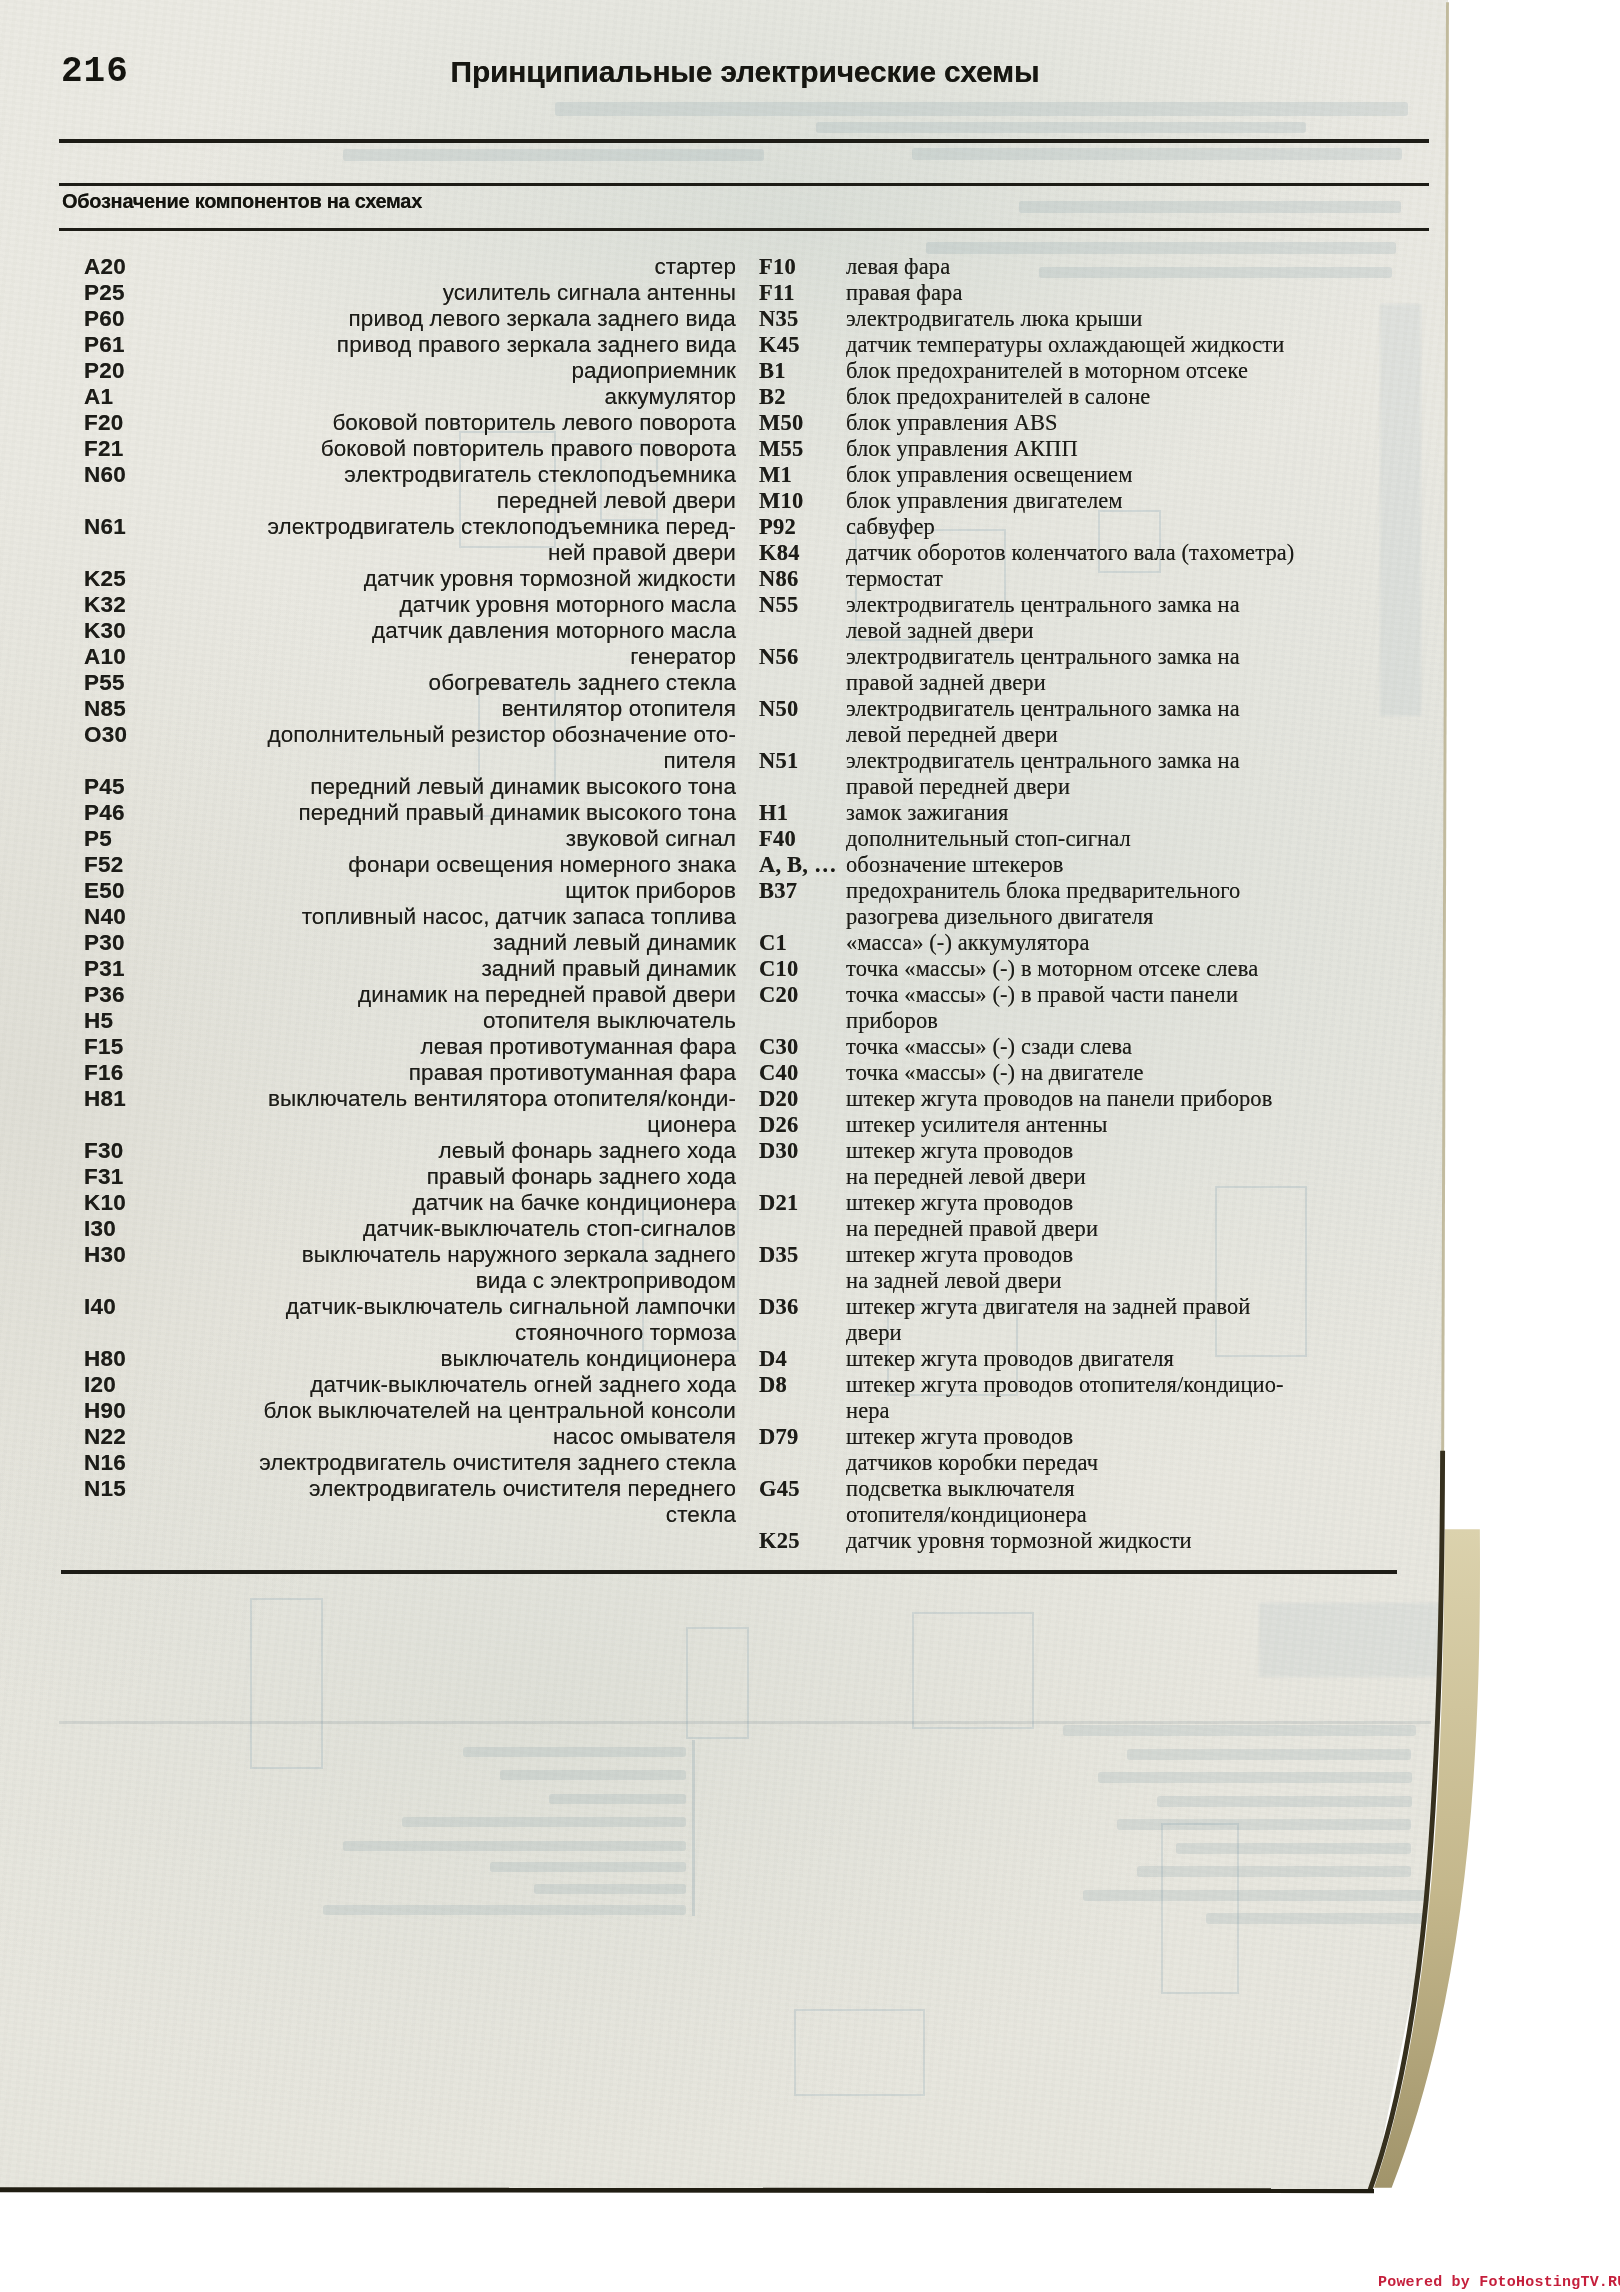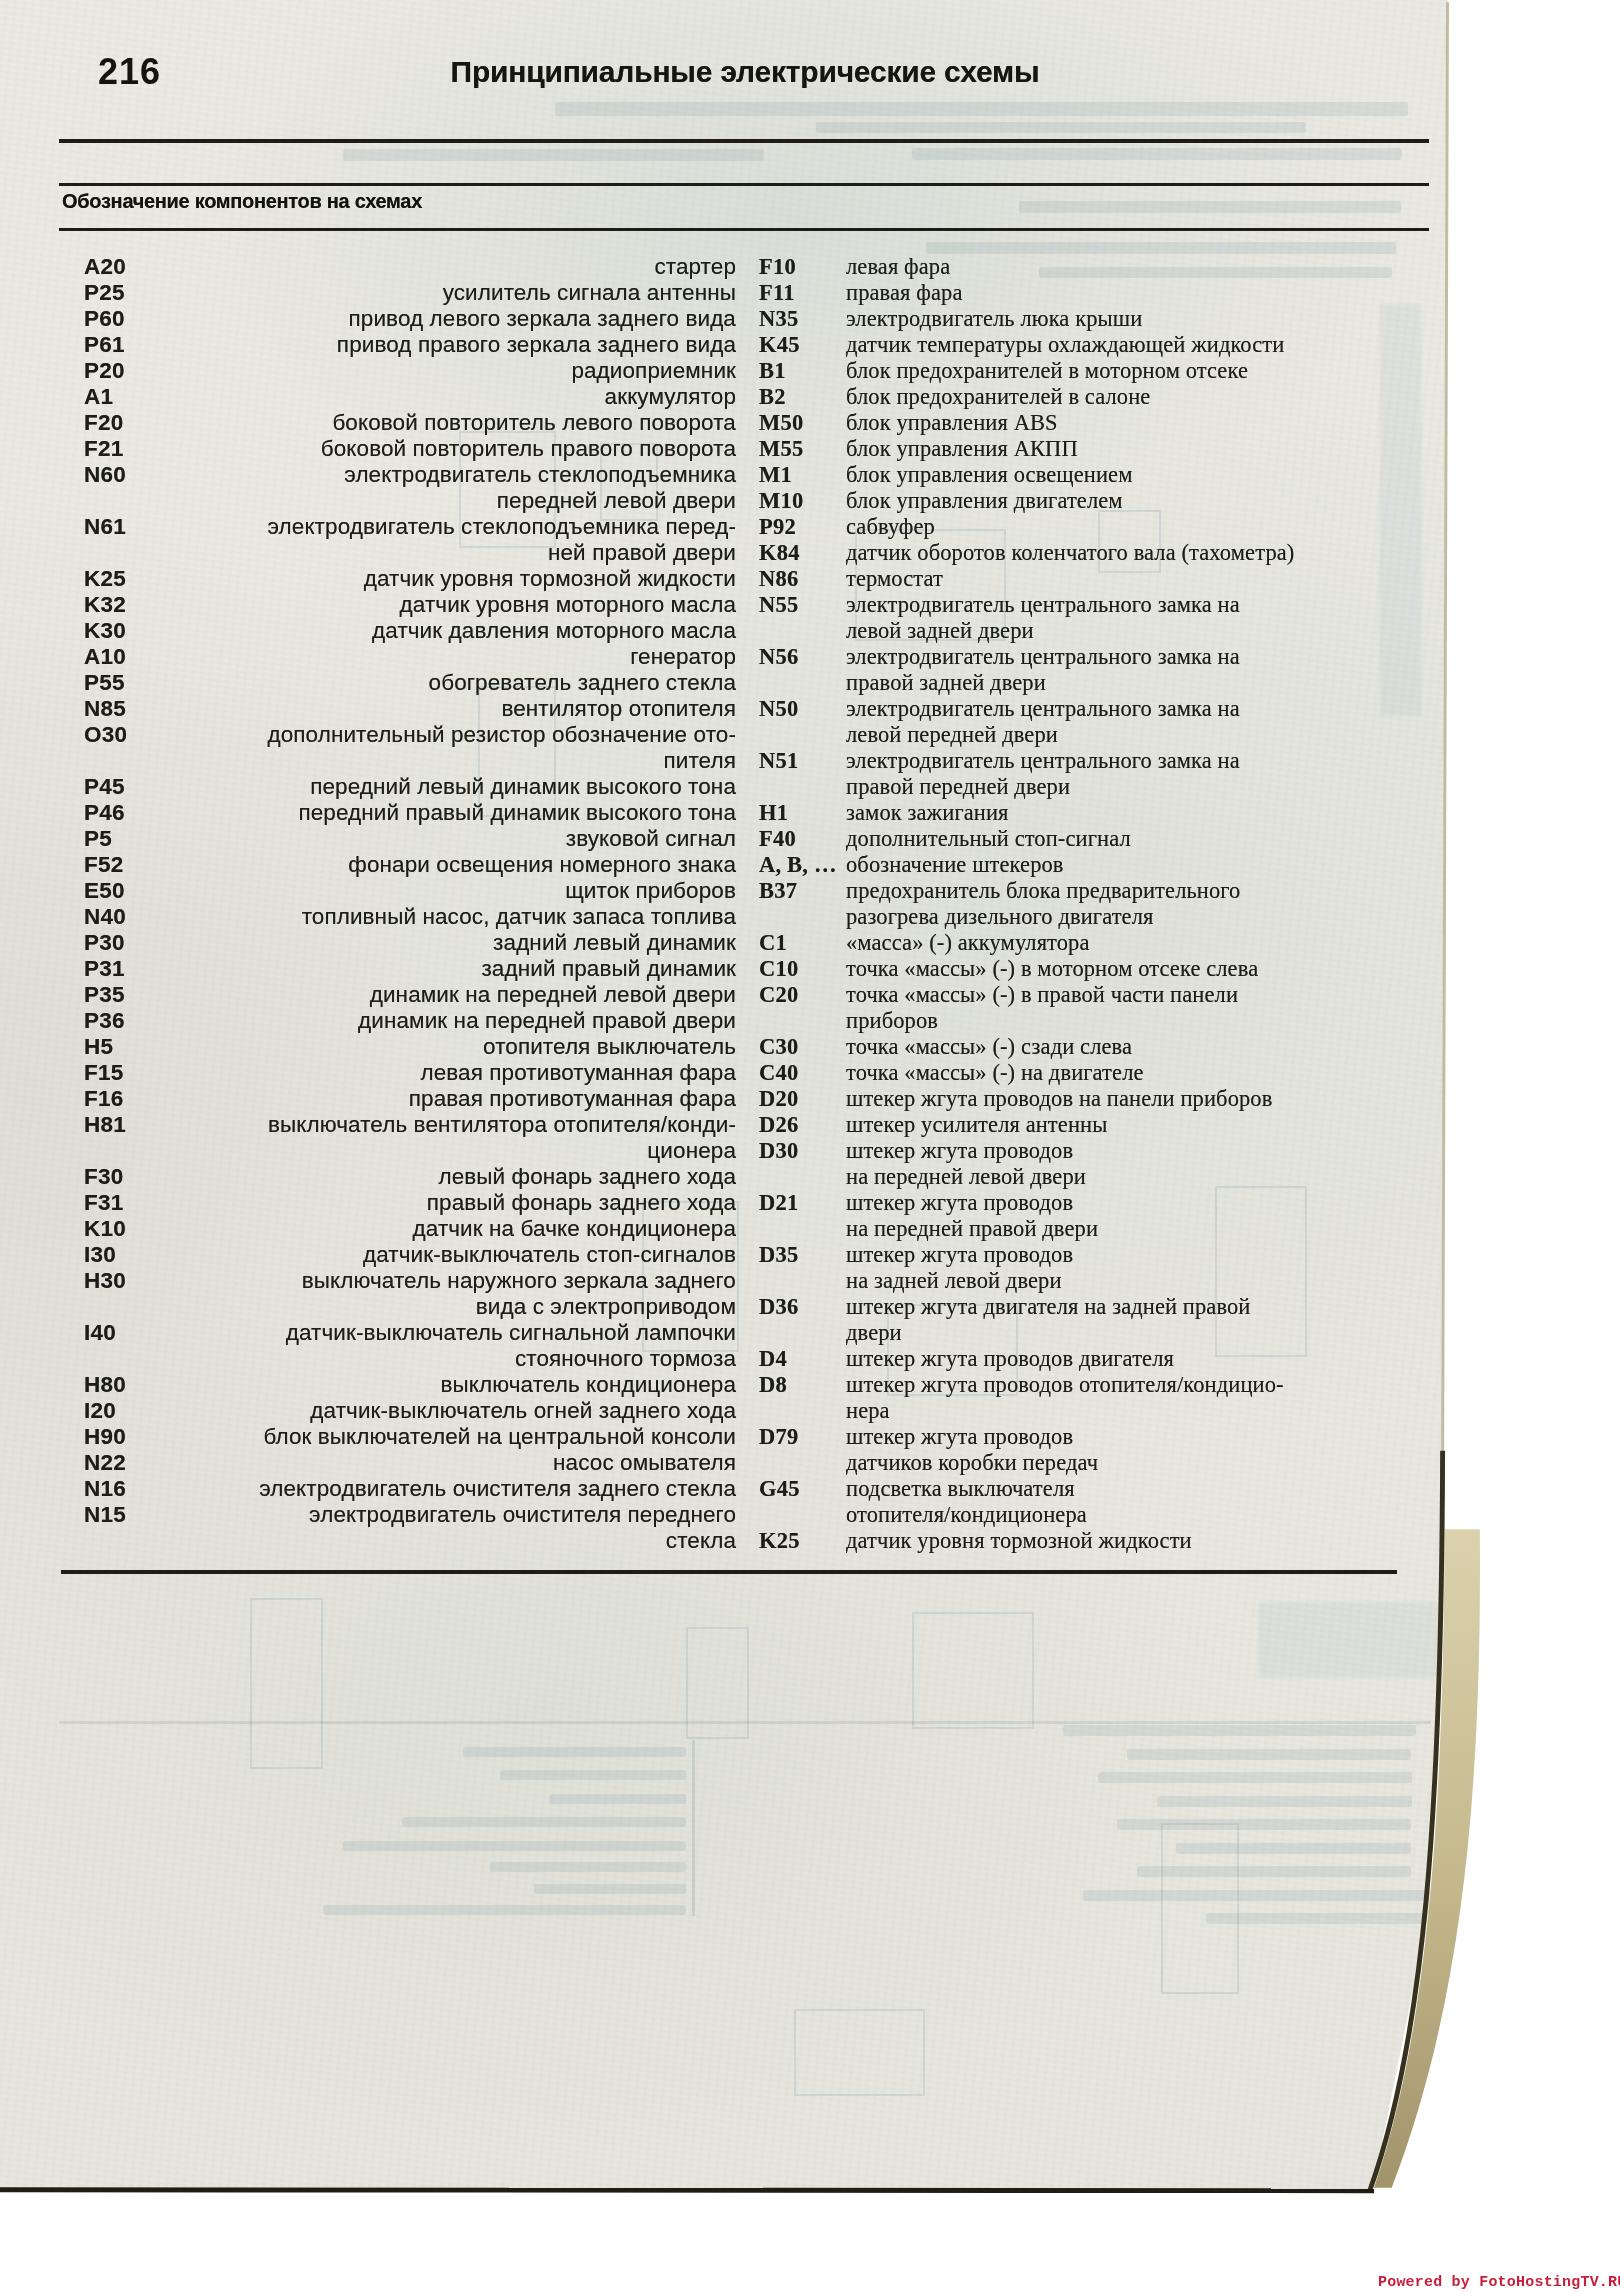--- a/index.html
+++ b/index.html
@@ -16,22 +16,22 @@
       radial-gradient(686px 882px at 2% 50%, rgba(150,150,135,0.12), transparent 70%),
       linear-gradient(#eae9e2,#e6e5dd);
     clip-path:polygon(0 0,1448px 0,1442px 1519px,1429px 1911px,1372px 2192px,0 2192px);
   }
   .texture{position:absolute;inset:0;opacity:.5;
     background:
       repeating-linear-gradient(7deg, rgba(255,255,255,0.05) 0 2.9px, rgba(120,125,110,0.035) 2.9px 5.9px),
       repeating-linear-gradient(96deg, rgba(255,255,255,0.04) 0 4.9px, rgba(110,120,105,0.03) 4.9px 8.8px);}
 
   
-  .pagenum{position:absolute;left:61px;top:51px;font-family:Liberation Sans, sans-serif;
-    font-size:36px;font-weight:700;color:#14140f;letter-spacing:1px;margin-left:37px;}
+  .pagenum{position:absolute;left:61px;top:51px;font-family:Liberation Mono, monospace;
+    font-size:36px;font-weight:700;color:#14140f;letter-spacing:1px;}
   .header-title{position:absolute;left:59px;top:55px;width:1372px;text-align:center;
     font-size:30px;font-weight:700;color:#161611;letter-spacing:-0.2px;
     text-shadow:0 0 0.5px rgba(20,20,10,0.7);}
   .rule{position:absolute;background:#1d1c16;}
   .rule-1{left:59px;top:139px;width:1370px;height:3.9px;}
   .rule-2{left:59px;top:183px;width:1370px;height:2.9px;}
   .rule-3{left:59px;top:228px;width:1370px;height:2.9px;}
   .rule-bottom{left:61px;top:1570px;width:1336px;height:3.9px;}
   .section-title{position:absolute;left:62px;top:190px;font-size:20px;font-weight:700;
     color:#14140f;letter-spacing:-0.3px;text-shadow:0 0 0.5px rgba(20,20,10,0.7);}
@@ -221,24 +221,20 @@
         </div>
         <div class="entry">
           <span class="code">P30</span>
           <span class="desc">задний левый динамик</span>
         </div>
         <div class="entry">
           <span class="code">P31</span>
           <span class="desc">задний правый динамик</span>
         </div>
         <div class="entry">
-          <span class="code">P35</span>
-          <span class="desc">динамик на передней левой двери</span>
-        </div>
-        <div class="entry">
           <span class="code">P36</span>
           <span class="desc">динамик на передней правой двери</span>
         </div>
         <div class="entry">
           <span class="code">H5</span>
           <span class="desc">отопителя выключатель</span>
         </div>
         <div class="entry">
           <span class="code">F15</span>
           <span class="desc">левая противотуманная фара</span>

